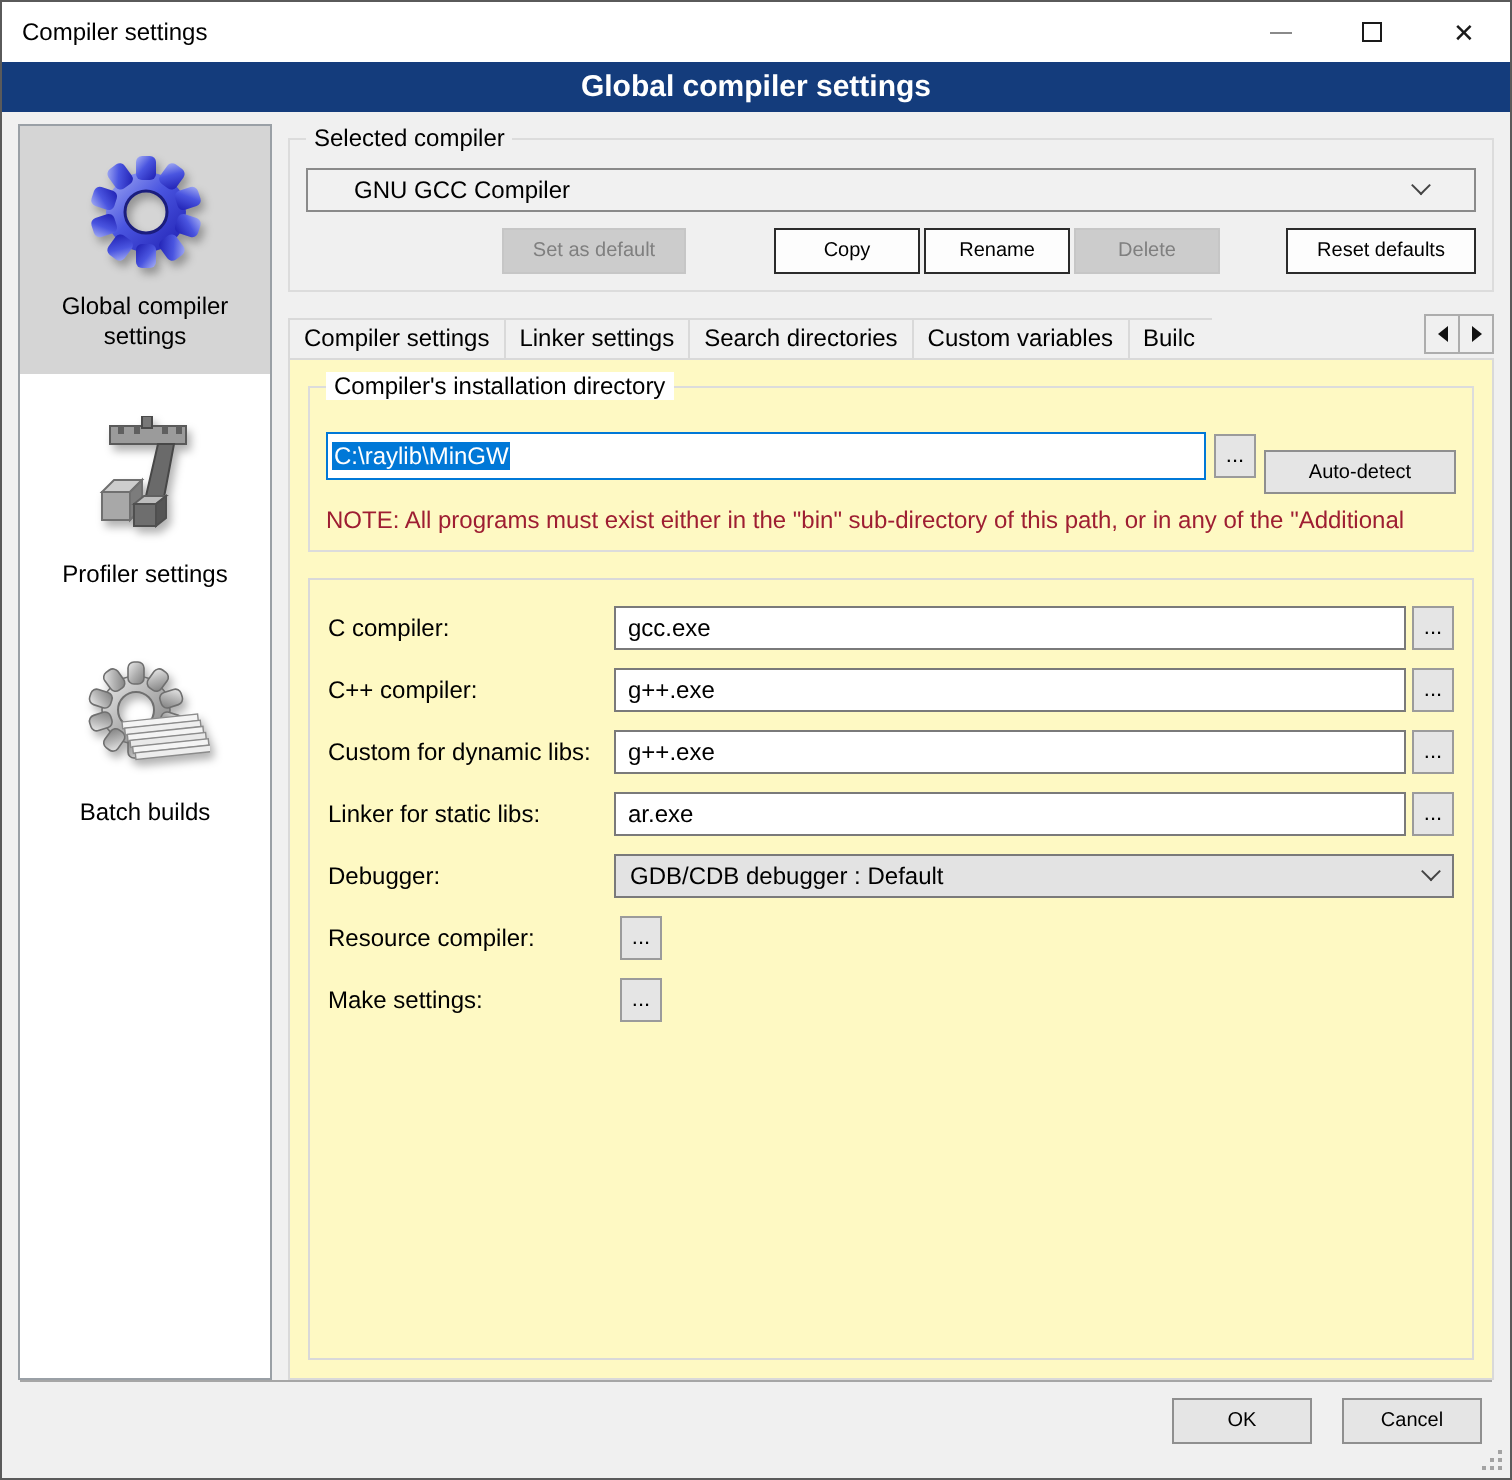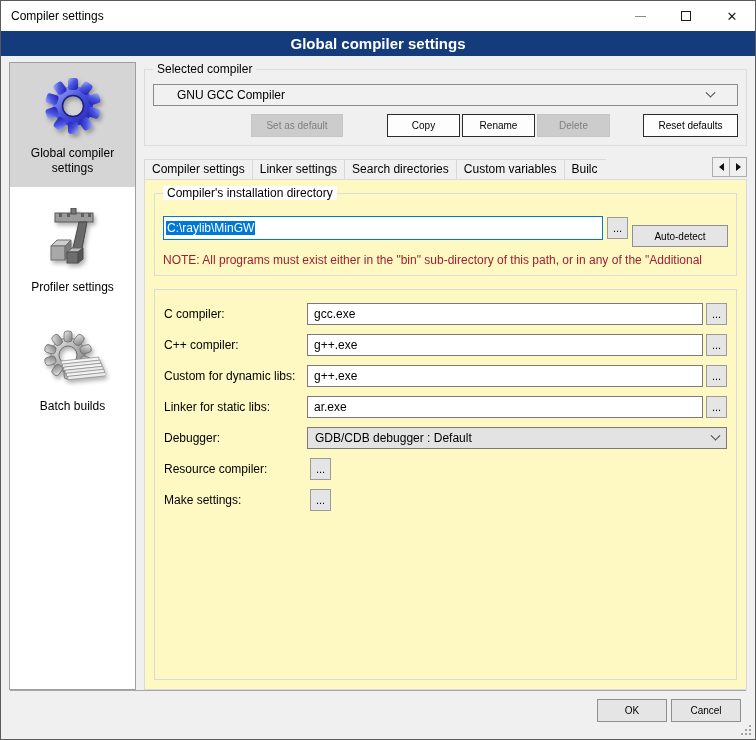--- a/index.html
+++ b/index.html
@@ -78,21 +78,21 @@
   
   .frow { display:flex; align-items:center; margin-bottom:9px; }
   .flabel { width:143px; flex-shrink:0; }
   .finput { flex:1; height:22px; border:1px solid #7a7a7a; background:#fff; padding:0 6px; font:inherit; min-width:0; }
   .fselect { flex:1; height:22px; border:1px solid #7a7a7a; background:#e3e3e3; display:flex; align-items:center; padding:0 7px; }
   .fselect .chev { margin-left:auto; width:7px; height:7px; border-right:1.5px solid #444; border-bottom:1.5px solid #444; transform:rotate(45deg) translate(-2px,-2px); }
 
   
   .footer { height:49px; padding:0 9px; }
   .footer-sep { border-top:1px solid #a6a6a6; }
-  .footer-btns { display:flex; justify-content:flex-end; gap:4px; padding:8px 5px 0 0; }
+  .footer-btns { display:flex; justify-content:flex-end; gap:15px; padding:8px 5px 0 0; }
   .resize-grip { position:absolute; right:3px; bottom:3px; }
 </style>
 </head>
 <body>
 
 <div class="window">
 
   <div class="titlebar">
     <span class="title">Compiler settings</span>
     <div class="win-controls">

